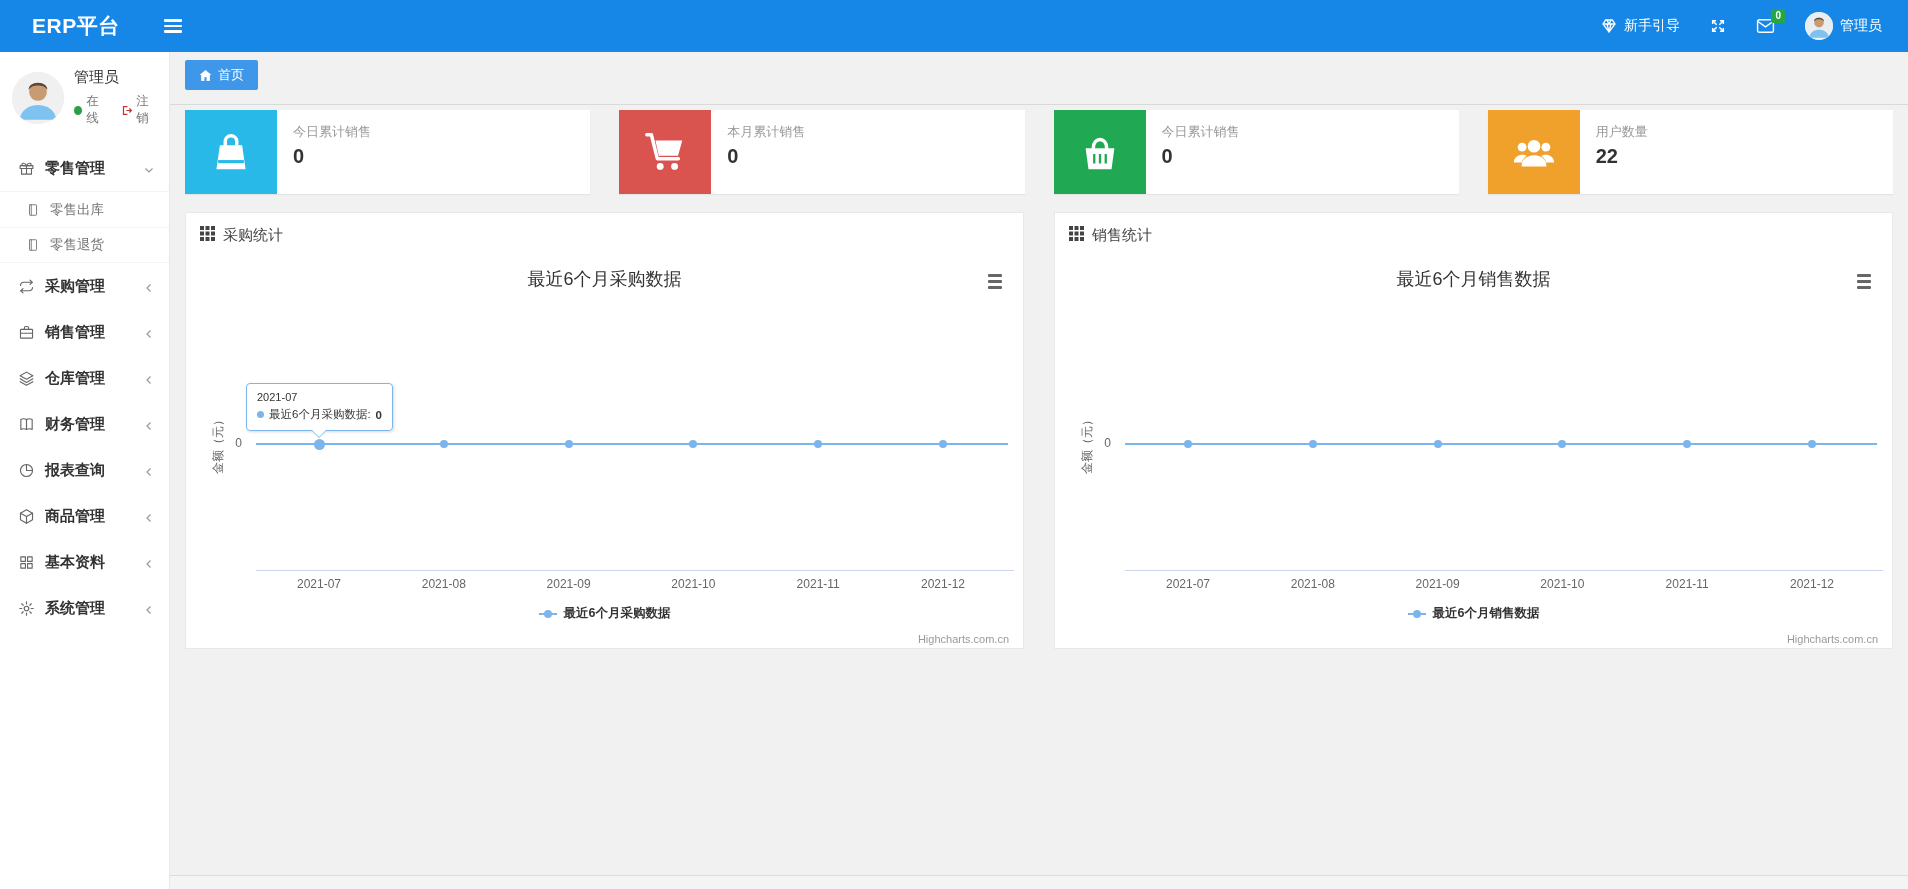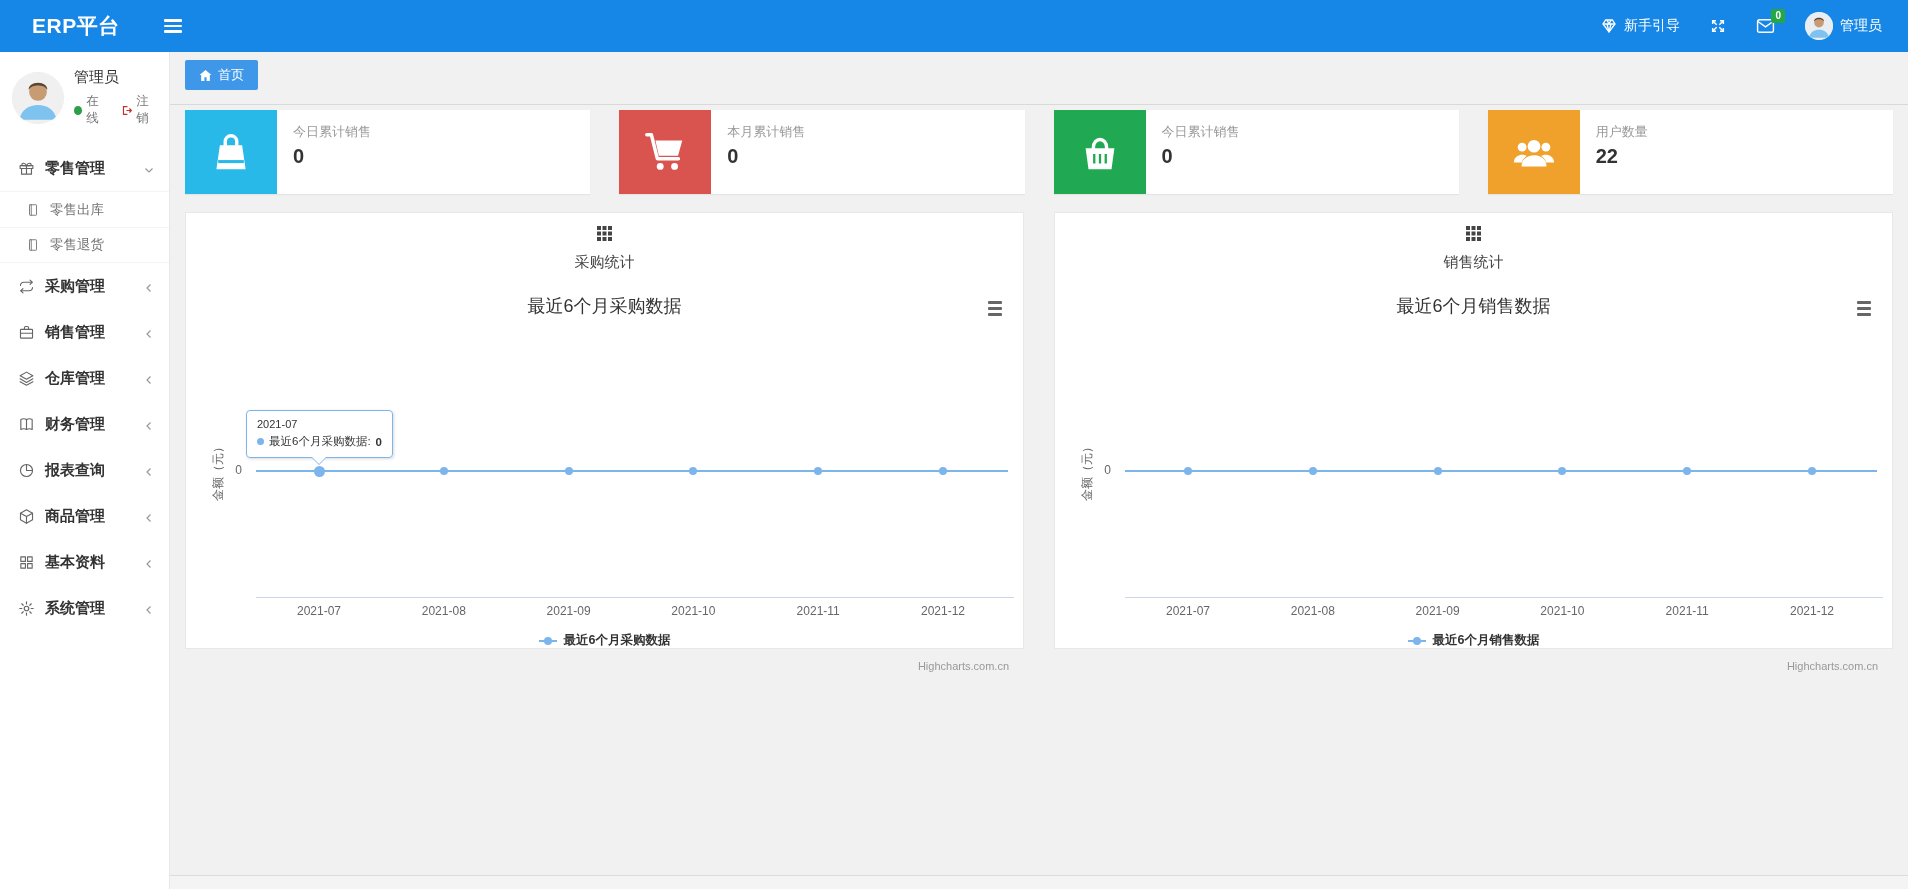--- a/index.html
+++ b/index.html
@@ -56,21 +56,21 @@
     box-shadow:0 1px 1px rgba(0,0,0,.05); }
   .sc-icon { width:92px; display:flex; align-items:center; justify-content:center; flex-shrink:0; }
   .sc-icon svg { display:block; }
   .sc-body { padding:13px 16px; }
   .sc-label { font-size:13px; color:#999; margin-bottom:4px; }
   .sc-value { font-size:20px; font-weight:bold; color:#333; }
 
   
   .panels { display:flex; gap:30px; padding:0 15px; margin-top:18px; }
   .panel { flex:1; height:437px; background:#fff; border:1px solid #e8e8e8; }
-  .panel-head { display:flex; align-items:center; gap:8px; padding:13px 14px 10px 14px;flex-direction:column; }
+  .panel-head { display:flex; align-items:center; gap:8px; padding:13px 14px 10px 14px; }
   .ph-icon { color:#444; }
   .ph-title { font-size:15px; color:#444; }
   .chart { position:relative; height:395px; }
   .hc-title { position:absolute; top:12px; left:0; right:0; text-align:center;
     font-size:18px; color:#333; }
   .hc-export { position:absolute; top:16px; right:18px; display:flex; flex-direction:column;
     gap:3px; cursor:pointer; padding:3px; }
   .hc-export span { width:14px; height:3px; background:#666; border-radius:1px; }
   .hc-yline { position:absolute; height:2px; background:#7cb5ec; }
   .hc-point { position:absolute; border-radius:50%; background:#7cb5ec; }

